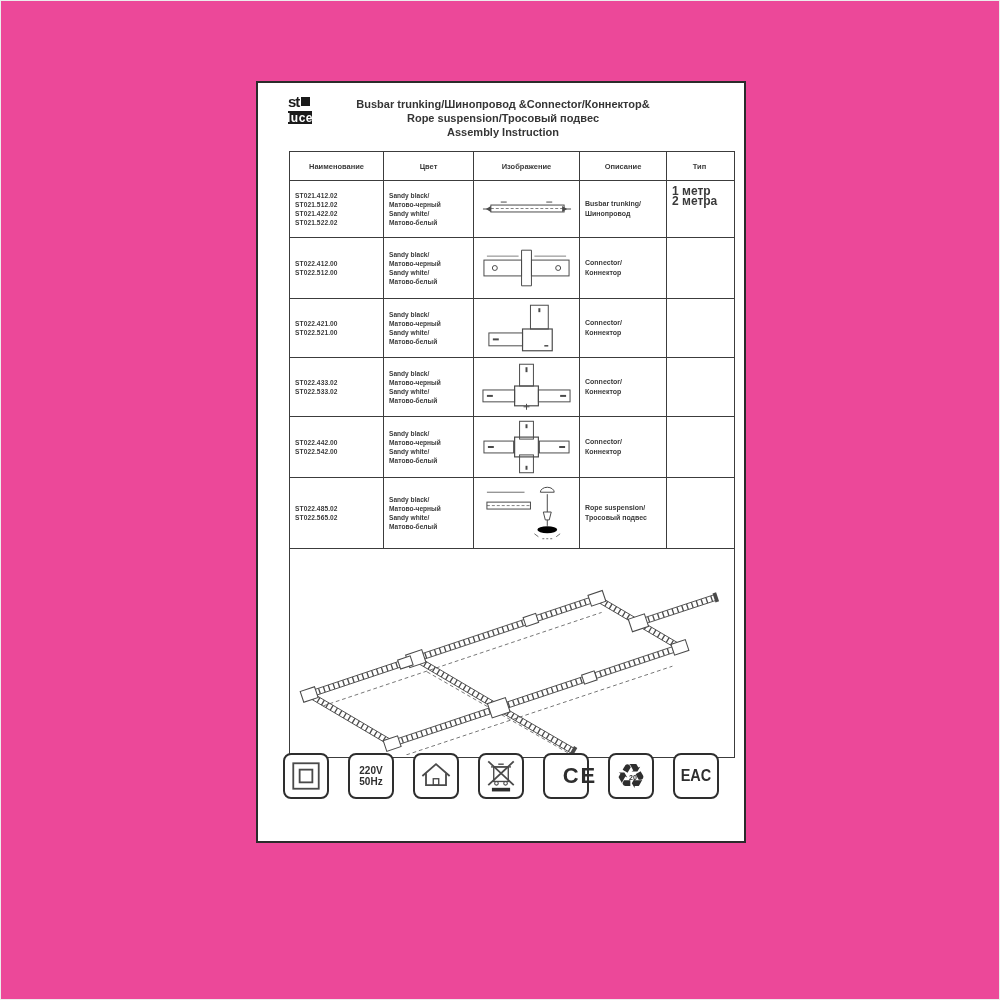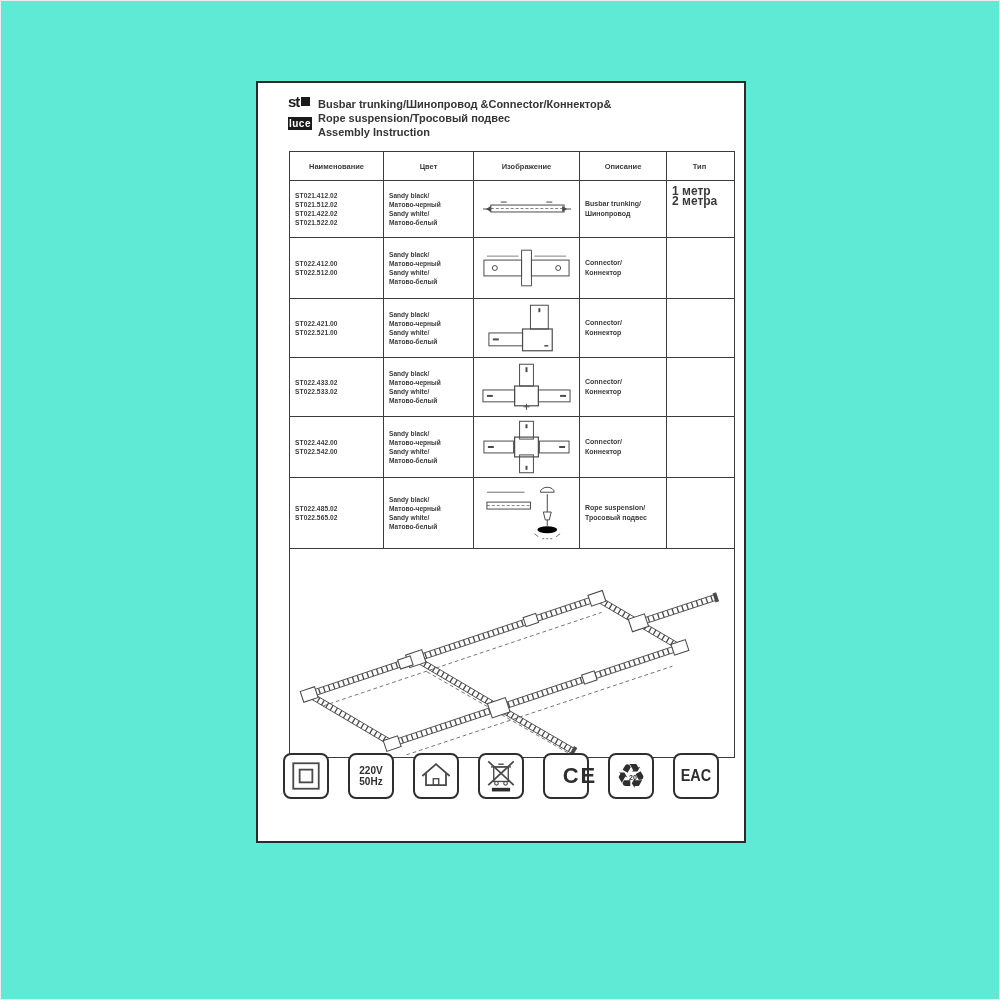--- a/index.html
+++ b/index.html
@@ -1,27 +1,27 @@
 <!DOCTYPE html>
 <html><head>
 <meta charset="utf-8">
 <style>
   html,body{margin:0;padding:0;background:#ffffff;}
   body{width:1000px;height:1000px;position:relative;font-family:"Liberation Sans",sans-serif;color:#3a3a3a;}
-  .canvas{position:absolute;inset:0;background:#5eead4;border:1px solid #ececec;box-sizing:border-box;}
+  .canvas{position:absolute;inset:0;background:#ec4899;border:1px solid #ececec;box-sizing:border-box;}
   .sheet{position:absolute;left:255px;top:80px;width:490px;height:762px;border:2px solid #2b2b2b;box-sizing:border-box;background:#fff;}
 
   
   .logo{position:absolute;left:30px;top:8px;width:24px;height:42px;}
   .logo .lg-top{display:flex;align-items:center;gap:2px;height:20px;}
   .logo .lg-top span{font-weight:bold;font-size:15px;color:#1a1a1a;letter-spacing:-1px;}
   .logo .lg-sq{width:9px;height:9px;background:#1a1a1a;display:inline-block;}
-  .logo .lg-bottom{margin-top:6px;background:#1a1a1a;color:#fff;font-weight:bold;font-size:10px;
+  .logo .lg-bottom{margin-top:0;background:#1a1a1a;color:#fff;font-weight:bold;font-size:12px;
     width:24px;height:13px;display:flex;align-items:center;justify-content:center;letter-spacing:0.5px;}
-  .titles{position:absolute;left:60px;top:14px;width:370px;text-align:left;font-weight:bold;font-size:11px;line-height:14px;color:#353535;}
+  .titles{position:absolute;left:60px;top:14px;width:370px;text-align:center;font-weight:bold;font-size:11px;line-height:14px;color:#353535;}
 
   
   .tbl{position:absolute;left:31px;top:68px;width:446px;border:1.4px solid #3c3c3c;box-sizing:border-box;}
   .trow{display:grid;grid-template-columns:94px 90px 106px 87px 65px;border-bottom:1.2px solid #3c3c3c;}
   .trow:last-child{border-bottom:none;}
   .tcell{border-right:1.2px solid #3c3c3c;box-sizing:border-box;display:flex;align-items:center;padding:3px 5px;overflow:hidden;}
   .tcell:last-child{border-right:none;}
   .thead .tcell{justify-content:center;font-weight:bold;font-size:7.5px;height:28px;padding:2px;}
   .ml{white-space:pre-line;}
   .codes{font-size:6.6px;line-height:9px;font-weight:600;letter-spacing:0.1px;}

